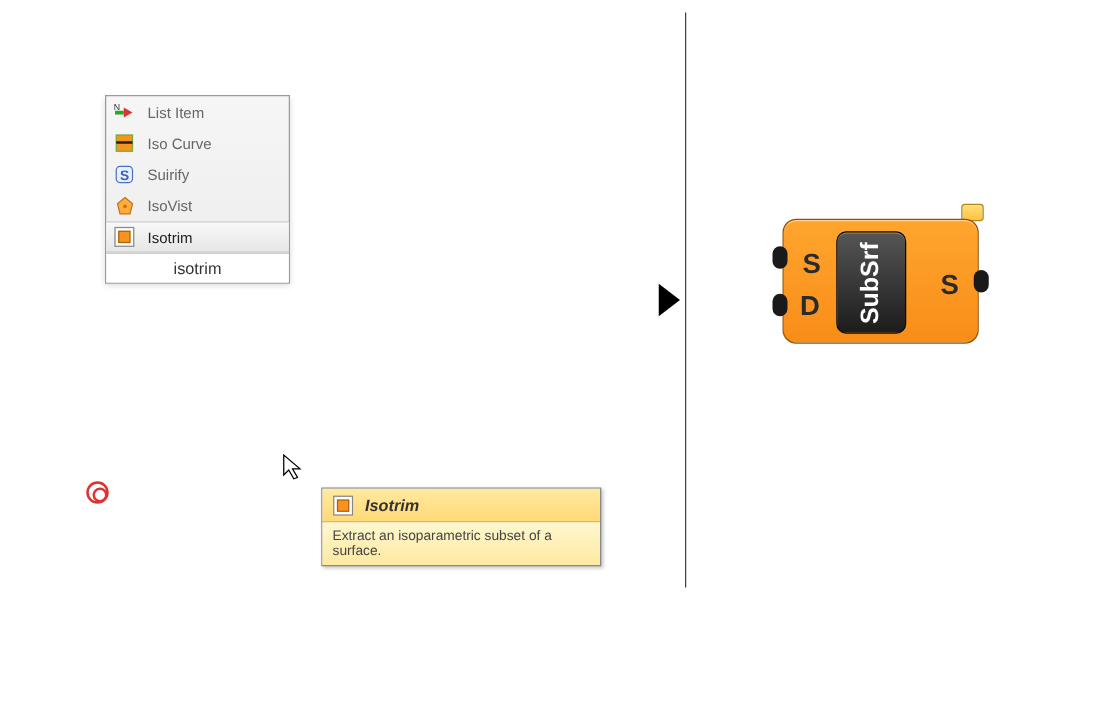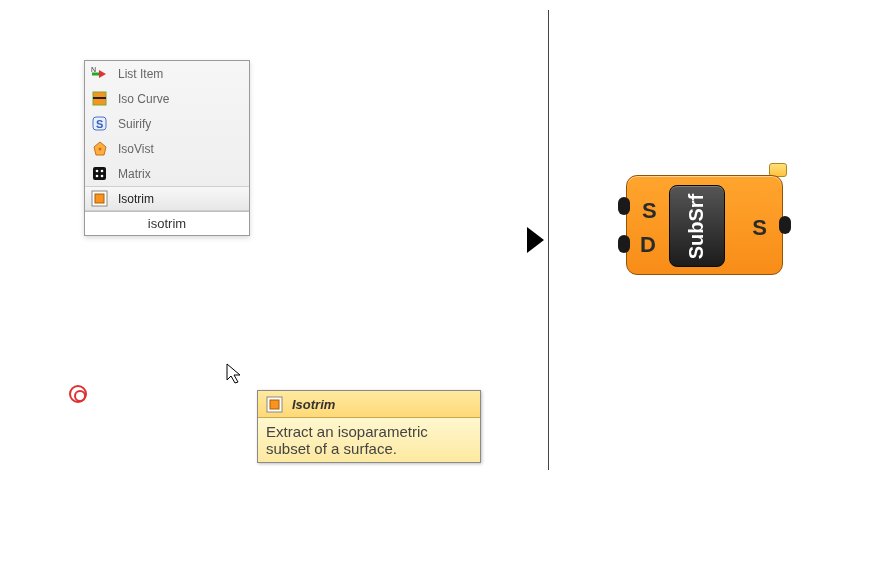--- a/index.html
+++ b/index.html
@@ -10,21 +10,21 @@
   
   .divider{position:absolute;left:548px;top:10px;width:1px;height:460px;
     background:#444}
 
   
   .center-arrow{position:absolute;left:527px;top:227px;width:0;height:0;
     border-left:17px solid #000;border-top:13px solid transparent;
     border-bottom:13px solid transparent}
 
   
-  .panel{position:absolute;left:84px;top:60px;width:166px;
+  .panel{position:absolute;left:84px;top:76px;width:148px;
     background:linear-gradient(#f6f6f6,#ececec);border:1px solid #9a9a9a;
     box-shadow:0 2px 5px rgba(0,0,0,.15)}
   .row{height:25px;display:flex;align-items:center}
   .row .ic{width:24px;height:24px;margin-left:2px;display:flex;
     align-items:center;justify-content:center}
   .row .lbl{margin-left:7px;font-size:12px;color:#666}
   .row.hi{background:linear-gradient(#f8f8f8,#e7e7e7);
     border-top:1px solid #cfcfcf;border-bottom:1px solid #cfcfcf}
   .row.hi .lbl{color:#222}
   .search{height:24px;text-align:center;font-size:13px;color:#333;
@@ -33,21 +33,21 @@
   
   .tip{position:absolute;left:257px;top:390px;width:224px;
     border:1px solid #8a8a8a;box-shadow:1px 1px 3px rgba(0,0,0,.25)}
   .tip-h{background:linear-gradient(#ffeaa0,#ffd977);height:27px;
     display:flex;align-items:center;border-bottom:1px solid #caa94a}
   .tip-h .ic{width:20px;height:20px;margin-left:6px;display:flex;
     align-items:center;justify-content:center}
   .tip-h .lbl{margin-left:8px;font-style:italic;font-weight:600;
     font-size:13px;color:#333}
   .tip-b{background:linear-gradient(#fff7cf,#fde9a0);padding:5px 8px;
-    font-size:15px;color:#444}
+    font-size:11px;color:#444}
 
   
   .target{position:absolute;left:69px;top:385px;width:18px;height:18px;
     border:2px solid #d33;border-radius:50%}
   .target::after{content:"";position:absolute;left:3px;top:3px;width:8px;
     height:8px;border:2px solid #d33;border-radius:50%}
 
   
   .cursor{position:absolute;left:226px;top:363px;pointer-events:none}
 
@@ -114,32 +114,20 @@
     </div>
     <div class="row">
       <span class="ic">
         <svg width="17" height="17">
           <path d="M9 2 L15 7 L13 15 L5 15 L3 7 Z" fill="#ffad3b" stroke="#c6711d"></path>
           <circle cx="9" cy="9" r="1.5" fill="#c6711d"></circle>
         </svg>
       </span>
       <span class="lbl">IsoVist</span>
     </div>
-    <div class="row">
-      <span class="ic">
-        <svg width="17" height="17">
-          <rect x="2" y="2" width="13" height="13" rx="2" fill="#111"></rect>
-          <circle cx="6" cy="6" r="1.3" fill="#fff"></circle>
-          <circle cx="11" cy="6" r="1.3" fill="#fff"></circle>
-          <circle cx="6" cy="11" r="1.3" fill="#fff"></circle>
-          <circle cx="11" cy="11" r="1.3" fill="#fff"></circle>
-        </svg>
-      </span>
-      <span class="lbl">Matrix</span>
-    </div>
     <div class="row hi">
       <span class="ic">
         <svg width="17" height="17">
           <rect x="1" y="1" width="15" height="15" fill="#fff" stroke="#888"></rect>
           <rect x="4" y="4" width="9" height="9" fill="#f7931e" stroke="#b05e00"></rect>
         </svg>
       </span>
       <span class="lbl">Isotrim</span>
     </div>
     <div class="search">isotrim</div>

